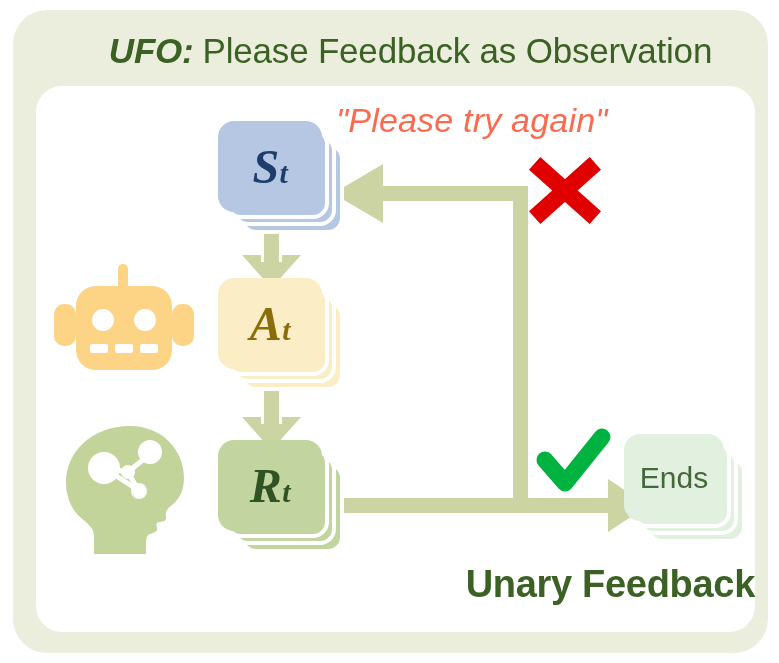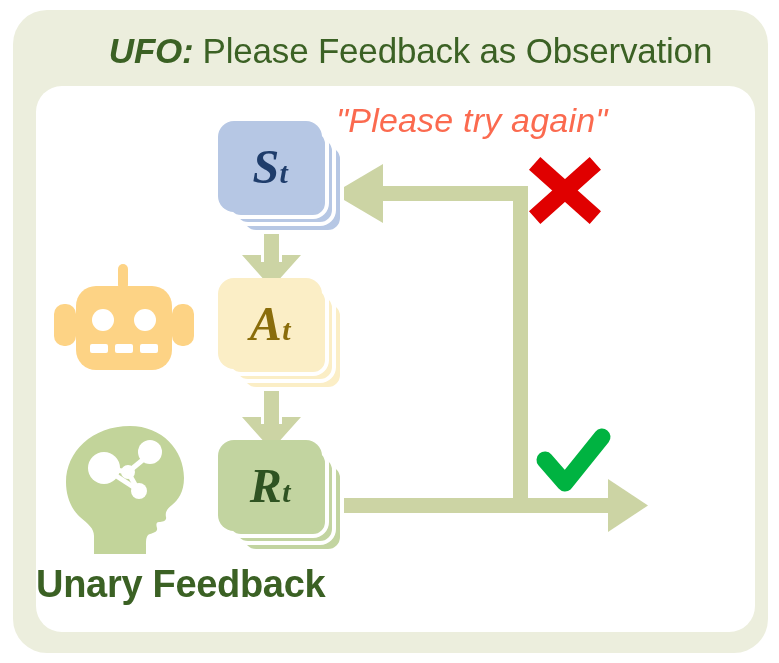--- a/index.html
+++ b/index.html
@@ -168,21 +168,21 @@
     white-space: nowrap;
     letter-spacing: 0.2px;
   }
 
   
   .caption {
     position: absolute;
     left: 36px;
     top: 563px;
     width: 719px;
-    text-align: left;
+    text-align: right;
     color: #3b6124;
     font-family: "Liberation Sans", sans-serif;
     font-weight: bold;
     font-size: 38px;
     letter-spacing: -0.3px;
   }
 
   
   .icon-box { position: absolute; }
   #robot-icon { left: 52px; top: 262px; width: 144px; height: 112px; }
@@ -299,18 +299,25 @@
     <div class="sheet back3"></div>
     <div class="sheet back2"></div>
     <div class="sheet back1"></div>
     <div class="sheet front"></div>
     <div class="label">
       <span>R</span>
         <span class="sub">t</span>
     </div>
   </div>
 
+  <div class="stack" id="ends-stack">
+    <div class="sheet back3"></div>
+    <div class="sheet back2"></div>
+    <div class="sheet back1"></div>
+    <div class="sheet front"></div>
+    <div class="label">Ends</div>
+  </div>
 
   <div class="speech">"Please try again"</div>
 
   <div class="caption">Unary Feedback</div>
 
 </div>
 
 </body></html>

